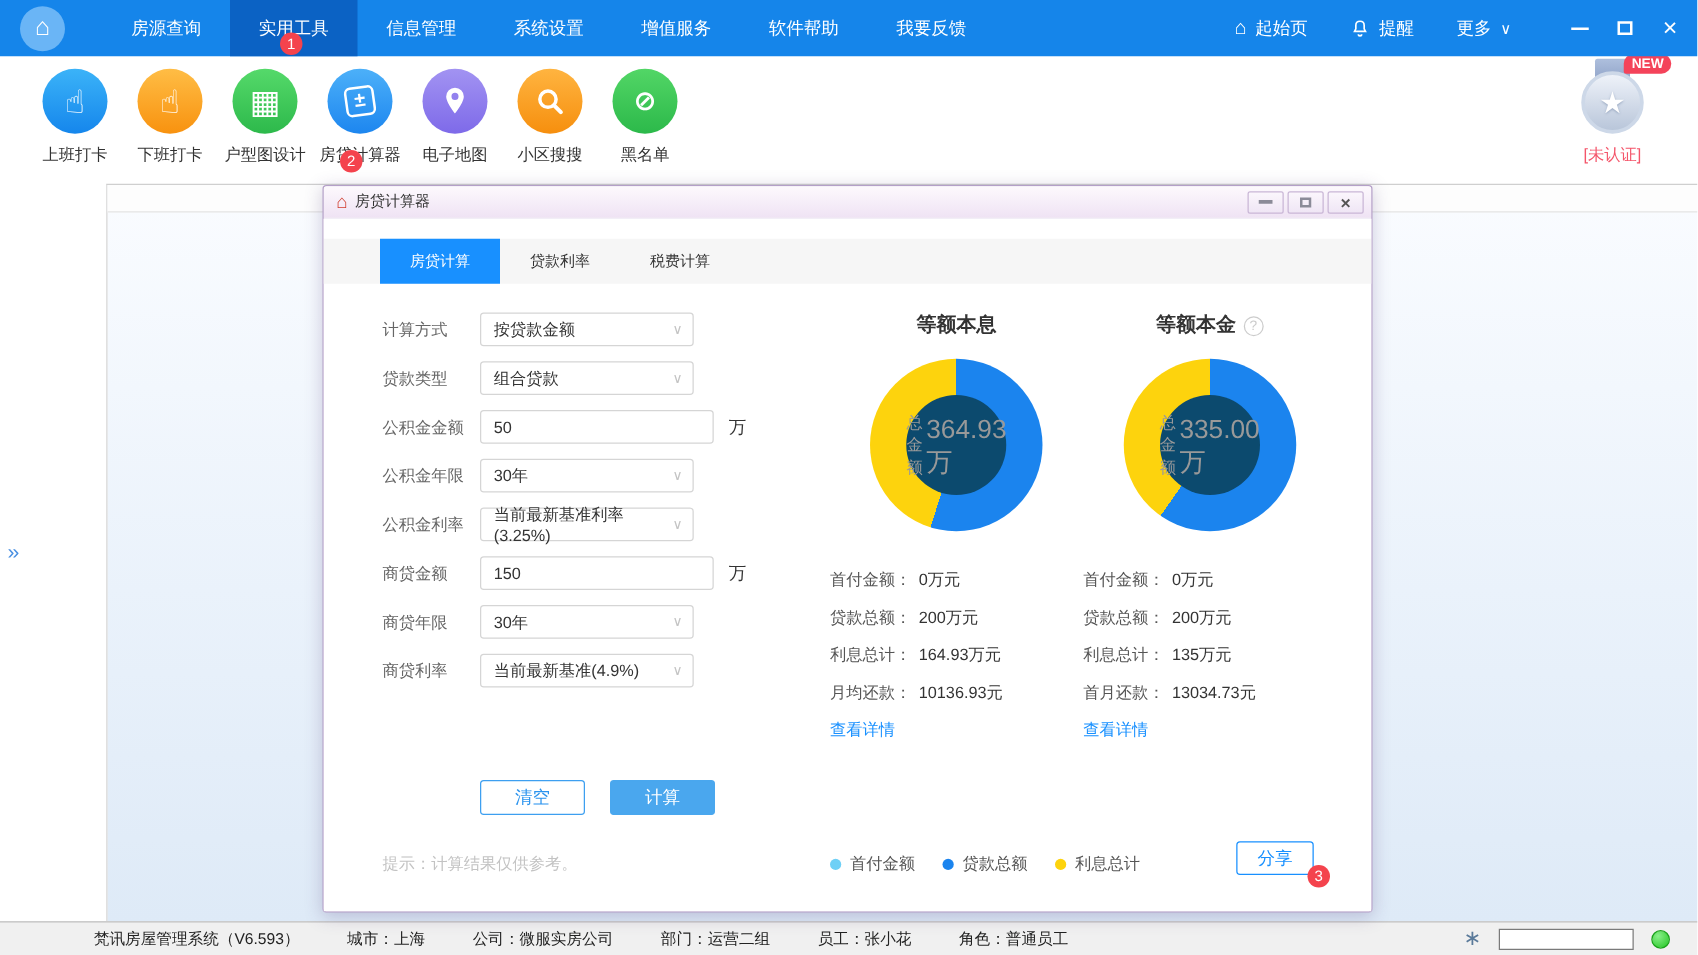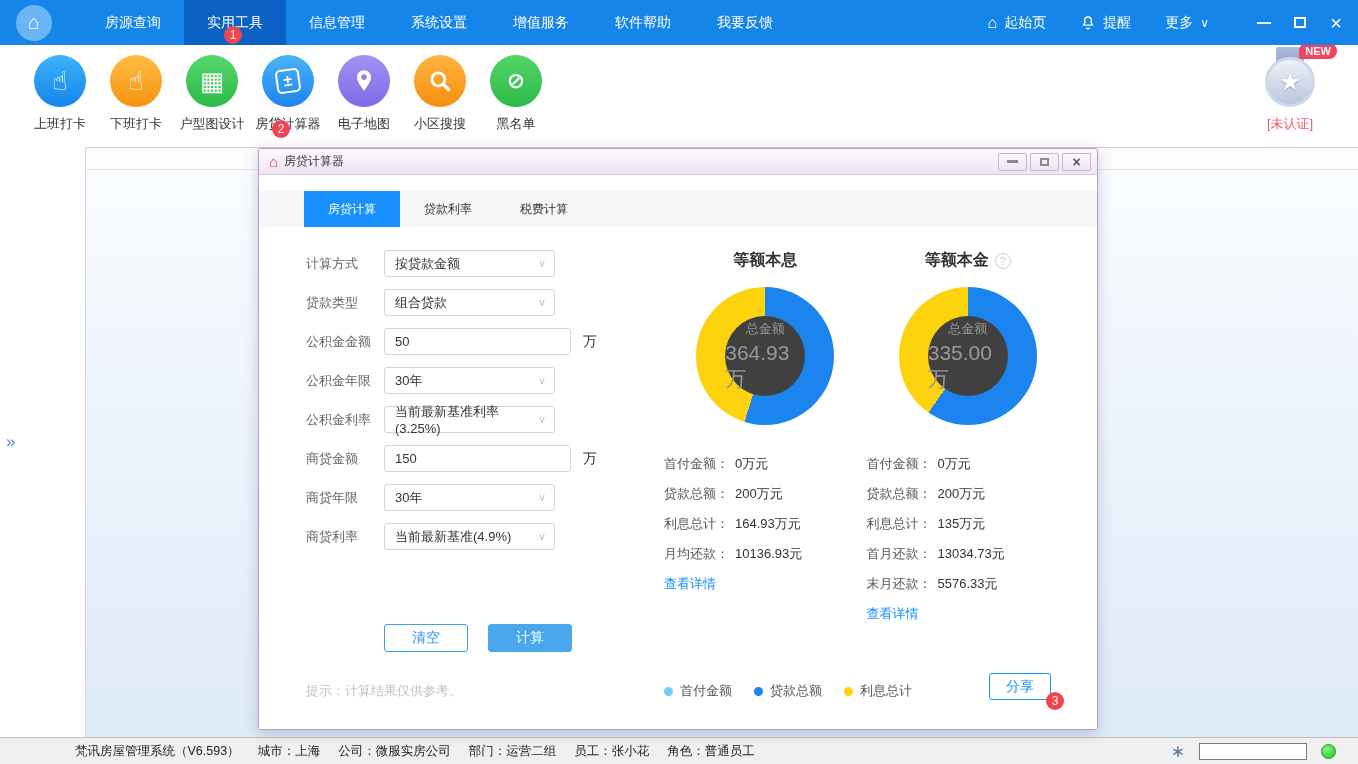--- a/index.html
+++ b/index.html
@@ -76,36 +76,36 @@
   .btn-clear { border:1px solid #3d9ff0; color:#2a93ee; background:#fff; margin-right:20px; }
   .btn-calc { background:#4aa7ee; color:#fff; border:1px solid #4aa7ee; }
   .hint { margin-top:30px; margin-left:0; color:#c3c3c3; font-size:13px; }
 
   .results-col { flex:1; display:flex; flex-wrap:wrap; padding-left:18px; }
   .result-block { width:50%; display:flex; flex-direction:column; }
   .rb-title { text-align:center; font-size:16px; font-weight:bold; color:#333; margin-bottom:16px; display:flex; align-items:center; justify-content:center; }
   .q-icon { display:inline-flex; width:16px; height:16px; border:1px solid #ccc; border-radius:50%; color:#ccc; font-size:11px; align-items:center; justify-content:center; margin-left:6px; font-weight:normal; cursor:pointer; }
   .donut-wrap { width:138px; height:138px; position:relative; margin:0 auto; }
   .donut { width:138px; height:138px; border-radius:50%; }
-  .donut-hole { position:absolute; inset:29px; background:#404040; border-radius:50%; display:flex; flex-direction:column; align-items:center; justify-content:center; }
+  .donut-hole { position:absolute; inset:29px; background:#0c4a6e; border-radius:50%; display:flex; flex-direction:row; align-items:center; justify-content:center; }
   .dh-label { color:#999; font-size:13px; }
   .dh-value { color:#999; font-size:21px; margin-top:3px; }
   .detail-list { margin-top:24px; }
   .d-row { line-height:30px; font-size:13px; white-space:nowrap; }
   .d-label { color:#555; }
   .d-value { color:#333; margin-left:6px; }
   .detail-link { color:#1890ff; font-size:13px; line-height:30px; cursor:pointer; }
   .legend-row { width:100%; display:flex; align-items:flex-end; margin-top:14px; }
   .legend-item { display:flex; align-items:center; margin-right:22px; font-size:13px; color:#555; }
   .legend-dot { width:9px; height:9px; border-radius:50%; margin-right:7px; }
   .share-btn { margin-left:auto; width:62px; height:27px; border:1px solid #1890ff; border-radius:3px; color:#1890ff; font-size:14px; display:flex; align-items:center; justify-content:center; cursor:pointer; position:relative; margin-right:18px; }
   .badge-3 { right:-14px; bottom:-11px; left:auto; top:auto; }
 
   
-  .statusbar { position:absolute; left:0; bottom:0; width:100%; height:27px; background:#f0f0f0; border-top:1px solid #bfbfbf; display:flex; align-items:center; font-size:12.5px; color:#222; padding-left:75px; }
+  .statusbar { position:absolute; left:0; bottom:0; width:100%; height:27px; background:#f0f0f0; border-top:1px solid #bfbfbf; display:flex; align-items:center; font-size:12.5px; color:#222; padding-left:75px;gap:20px; }
   .sb-seg { margin-right:18px; white-space:nowrap; }
   .sb-right { margin-left:auto; display:flex; align-items:center; padding-right:22px; }
   .spinner { color:#5a7a9a; font-size:17px; margin-right:14px; }
   .sb-box { width:108px; height:17px; background:#fff; border:1px solid #7a7a7a; margin-right:14px; font-size:11px; padding:0 3px; }
   .sb-dot { width:15px; height:15px; border-radius:50%; background:radial-gradient(circle at 35% 30%,#8af08a,#22c522); border:1px solid #1aa21a; }
 </style>
 </head>
 <body>
 
 <header class="topbar">
@@ -341,21 +341,20 @@
             <div class="donut-hole">
               <span class="dh-label">总金额</span>
               <span class="dh-value">335.00万</span>
             </div>
           </div>
           <div class="detail-list">
             <div class="d-row"><span class="d-label">首付金额：</span><span class="d-value">0万元</span></div>
             <div class="d-row"><span class="d-label">贷款总额：</span><span class="d-value">200万元</span></div>
             <div class="d-row"><span class="d-label">利息总计：</span><span class="d-value">135万元</span></div>
             <div class="d-row"><span class="d-label">首月还款：</span><span class="d-value">13034.73元</span></div>
-            <div class="d-row"><span class="d-label">末月还款：</span><span class="d-value">5576.33元</span></div>
             <div class="detail-link">查看详情</div>
           </div>
         </div>
 
         <div class="legend-row">
           <div class="legend-item">
               <span class="legend-dot" style="background: rgb(111, 208, 246);"></span>
               <span>首付金额</span>
             </div>
           <div class="legend-item">

